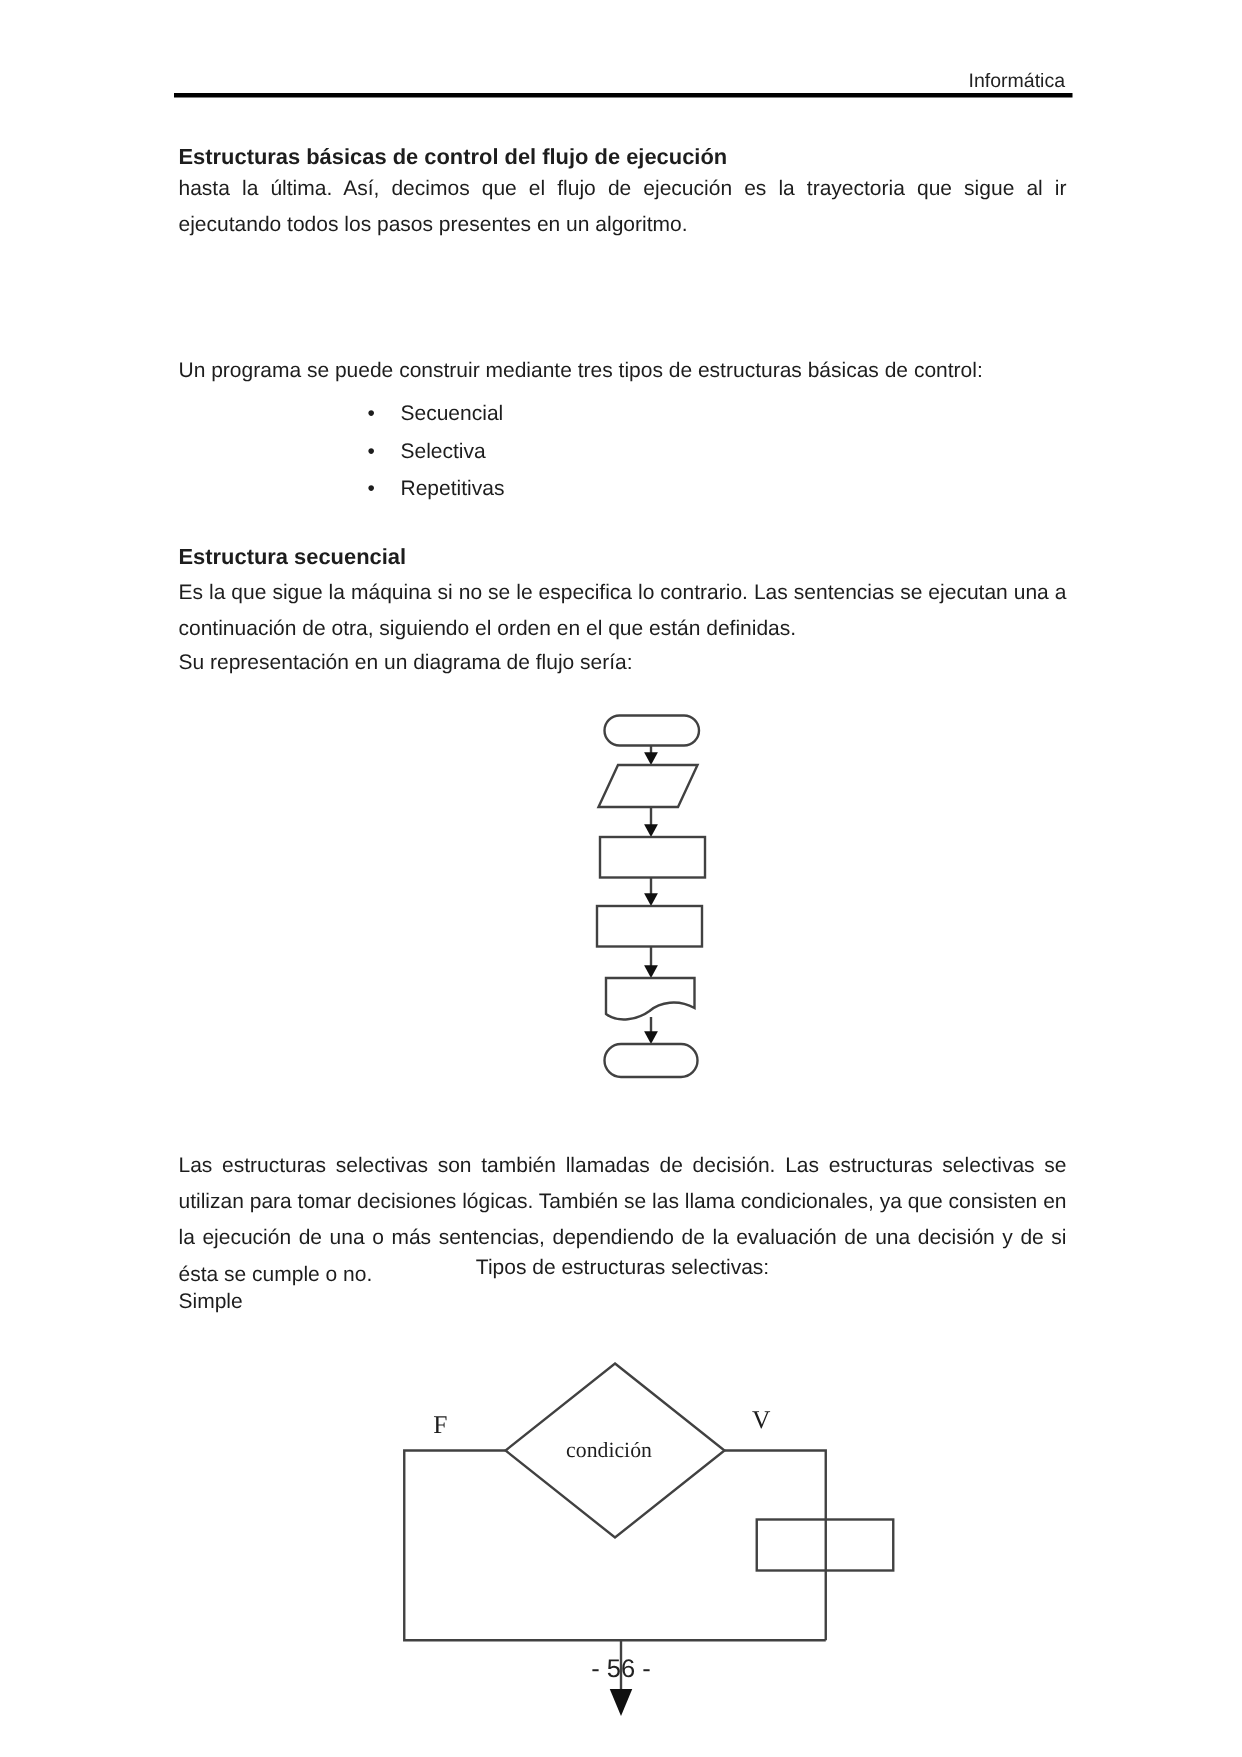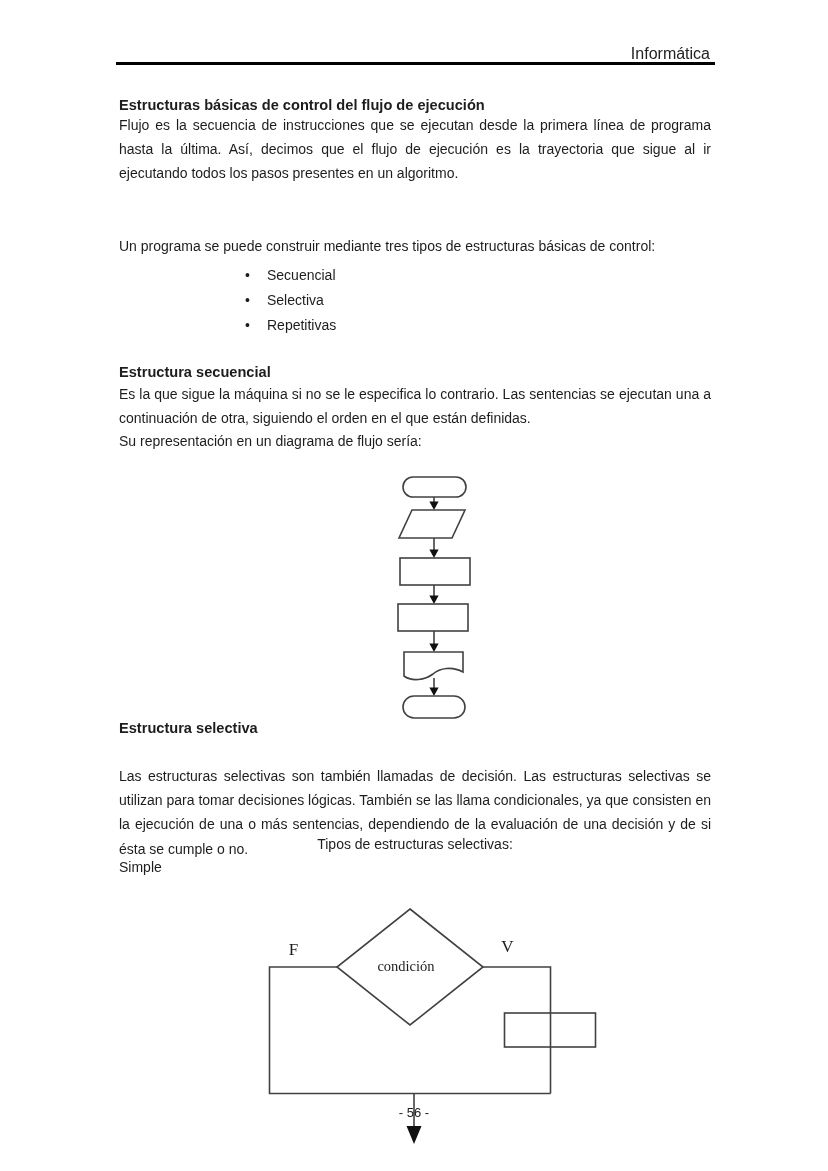--- a/index.html
+++ b/index.html
@@ -3,21 +3,21 @@
 <meta charset="utf-8">
 <style>
   html,body { margin:0; padding:0; background:#ffffff; }
   .page {
     position:relative; width:828px; height:1171px; background:#ffffff;
     font-family:"Liberation Sans", sans-serif; color:#1d1d1d; overflow:hidden;
   }
   .abs { position:absolute; }
 
   
-  .header-label { top:46px; right:118px; font-size:16px; line-height:16px; color:#222; }
+  .header-label { top:46px; right:118px; font-size:13px; line-height:16px; color:#222; }
   .header-rule  { top:62px; left:116px; width:599px; height:3px; background:#000; }
 
   
   .tb { left:119px; width:592px; font-size:14px; line-height:24.2px; }
   .tline { text-align:justify; text-align-last:justify; }
   .tline.last { text-align:justify; text-align-last:auto; }
   .single { text-align:left; }
   .hd { left:119px; width:592px; font-size:14.6px; font-weight:700; line-height:20px; }
 
   .doc-title { top:95px; }
@@ -35,38 +35,37 @@
 
   .h-sel  { top:718px; }
   .p-sel1 { top:764px; }
   .p-sel2 { top:832px;text-align:center; }
   .p-sel3 { top:855px; }
 
   .svg-seq { top:472px; left:390px; }
   .svg-sel { top:900px; left:260px; z-index:1; }
 
   .page-num { top:1106px; left:378px; width:72px; text-align:center;
-              font-size:13px; line-height:14px; color:#222; z-index:3; }
+              font-size:17px; line-height:14px; color:#222; z-index:3; }
 
   svg .ln   { fill:none; stroke:#414141; stroke-width:1.6; }
   svg .shp  { fill:#ffffff; stroke:#414141; stroke-width:1.6; }
   svg .hd3  { fill:#101010; stroke:none; }
   svg .serif { font-family:"Liberation Serif", serif; fill:#1d1d1d; }
 </style>
 </head>
 <body>
 
 <div class="page">
 
   <div class="abs header-label">Informática</div>
   <div class="abs header-rule"></div>
 
   <div class="abs hd doc-title">Estructuras básicas de control del flujo de ejecución</div>
   <div class="abs tb p-intro">
-      <div class="tline">Flujo es la secuencia de instrucciones que se ejecutan desde la primera línea de programa</div>
       <div class="tline">hasta la última. Así, decimos que el flujo de ejecución es la trayectoria que sigue al ir</div>
       <div class="tline last">ejecutando todos los pasos presentes en un algoritmo.</div>
     </div>
   <div class="abs tb p-program single">Un programa se puede construir mediante tres tipos de estructuras básicas de control:</div>
 
   <ul class="abs bullets">
     <li><span class="dot">•</span><span>Secuencial</span></li>
     <li><span class="dot">•</span><span>Selectiva</span></li>
     <li><span class="dot">•</span><span>Repetitivas</span></li>
   </ul>
@@ -90,21 +89,20 @@
     <polygon class="hd3" points="44,132 39.4,123.5 48.6,123.5"></polygon>
     <rect class="shp" x="8" y="132" width="70" height="27"></rect>
     <line class="ln" x1="44" y1="159" x2="44" y2="172"></line>
     <polygon class="hd3" points="44,180 39.4,171.5 48.6,171.5"></polygon>
     <path class="shp" d="M14,180 H73 V200 C62,194 50,196 43,202 C35,208 22,210 14,204 Z"></path>
     <line class="ln" x1="44" y1="206" x2="44" y2="216"></line>
     <polygon class="hd3" points="44,224 39.4,215.5 48.6,215.5"></polygon>
     <rect class="shp" x="13" y="224" width="62" height="22" rx="11" ry="11"></rect>
   </svg>
 
-  <div class="abs hd h-sel">Estructura selectiva</div>
   <div class="abs tb p-sel1">
       <div class="tline">Las estructuras selectivas son también llamadas de decisión. Las estructuras selectivas se</div>
       <div class="tline">utilizan para tomar decisiones lógicas. También se las llama condicionales, ya que consisten en</div>
       <div class="tline">la ejecución de una o más sentencias, dependiendo de la evaluación de una decisión y de si</div>
       <div class="tline last">ésta se cumple o no.</div>
     </div>
   <div class="abs tb p-sel2 single">Tipos de estructuras selectivas:</div>
   <div class="abs tb p-sel3 single">Simple</div>
 
   <svg class="abs svg-sel" width="350" height="250" viewBox="0 0 350 250">

